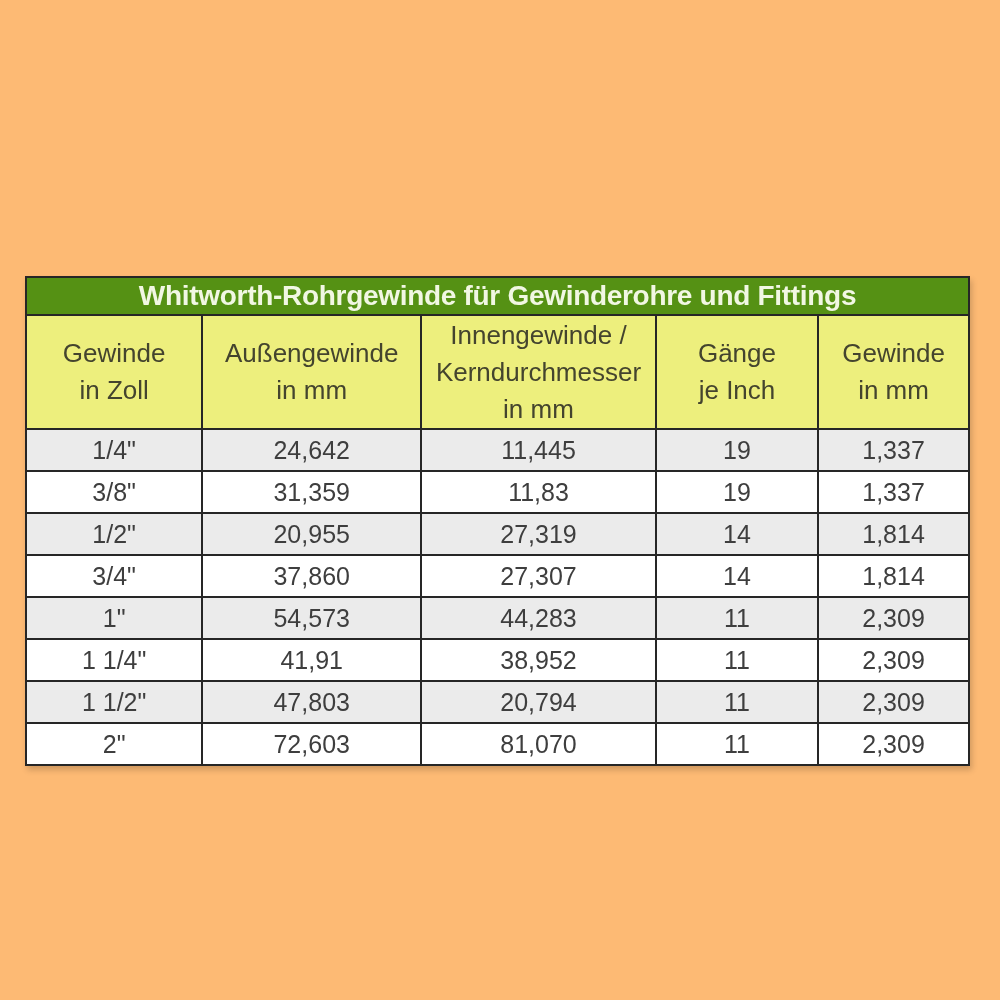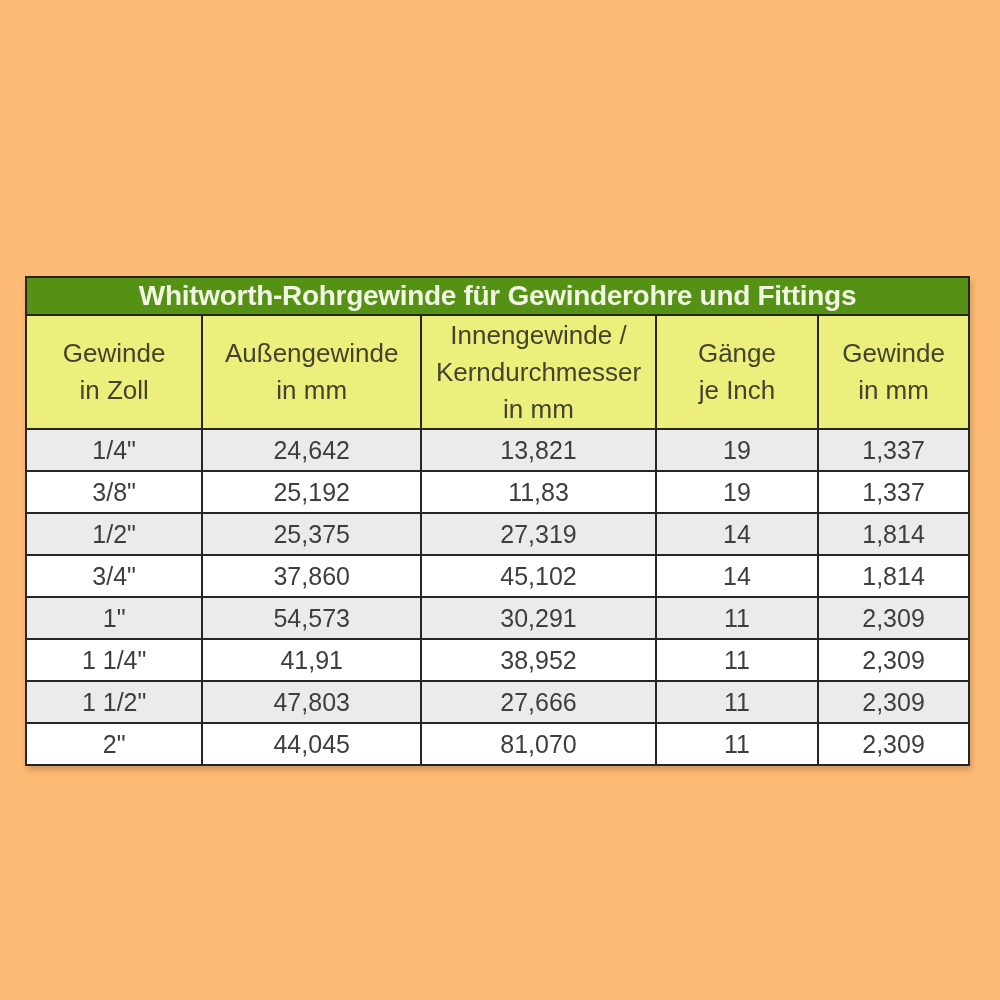--- a/index.html
+++ b/index.html
@@ -97,69 +97,69 @@
           <th>Gänge
 je Inch</th>
           <th>Gewinde
 in mm</th>
         </tr>
       </thead>
       <tbody>
         <tr>
           <td>1/4"</td>
           <td>24,642</td>
-          <td>13,821</td>
+          <td>11,445</td>
           <td>19</td>
           <td>1,337</td>
         </tr>
         <tr>
           <td>3/8"</td>
-          <td>25,192</td>
+          <td>31,359</td>
           <td>11,83</td>
           <td>19</td>
           <td>1,337</td>
         </tr>
         <tr>
           <td>1/2"</td>
-          <td>25,375</td>
+          <td>20,955</td>
           <td>27,319</td>
           <td>14</td>
           <td>1,814</td>
         </tr>
         <tr>
           <td>3/4"</td>
           <td>37,860</td>
-          <td>45,102</td>
+          <td>27,307</td>
           <td>14</td>
           <td>1,814</td>
         </tr>
         <tr>
           <td>1"</td>
           <td>54,573</td>
-          <td>30,291</td>
+          <td>44,283</td>
           <td>11</td>
           <td>2,309</td>
         </tr>
         <tr>
           <td>1 1/4"</td>
           <td>41,91</td>
           <td>38,952</td>
           <td>11</td>
           <td>2,309</td>
         </tr>
         <tr>
           <td>1 1/2"</td>
           <td>47,803</td>
-          <td>27,666</td>
+          <td>20,794</td>
           <td>11</td>
           <td>2,309</td>
         </tr>
         <tr>
           <td>2"</td>
-          <td>44,045</td>
+          <td>72,603</td>
           <td>81,070</td>
           <td>11</td>
           <td>2,309</td>
         </tr>
       </tbody>
     </table>
   </div>
 </div>
 
 </body></html>

